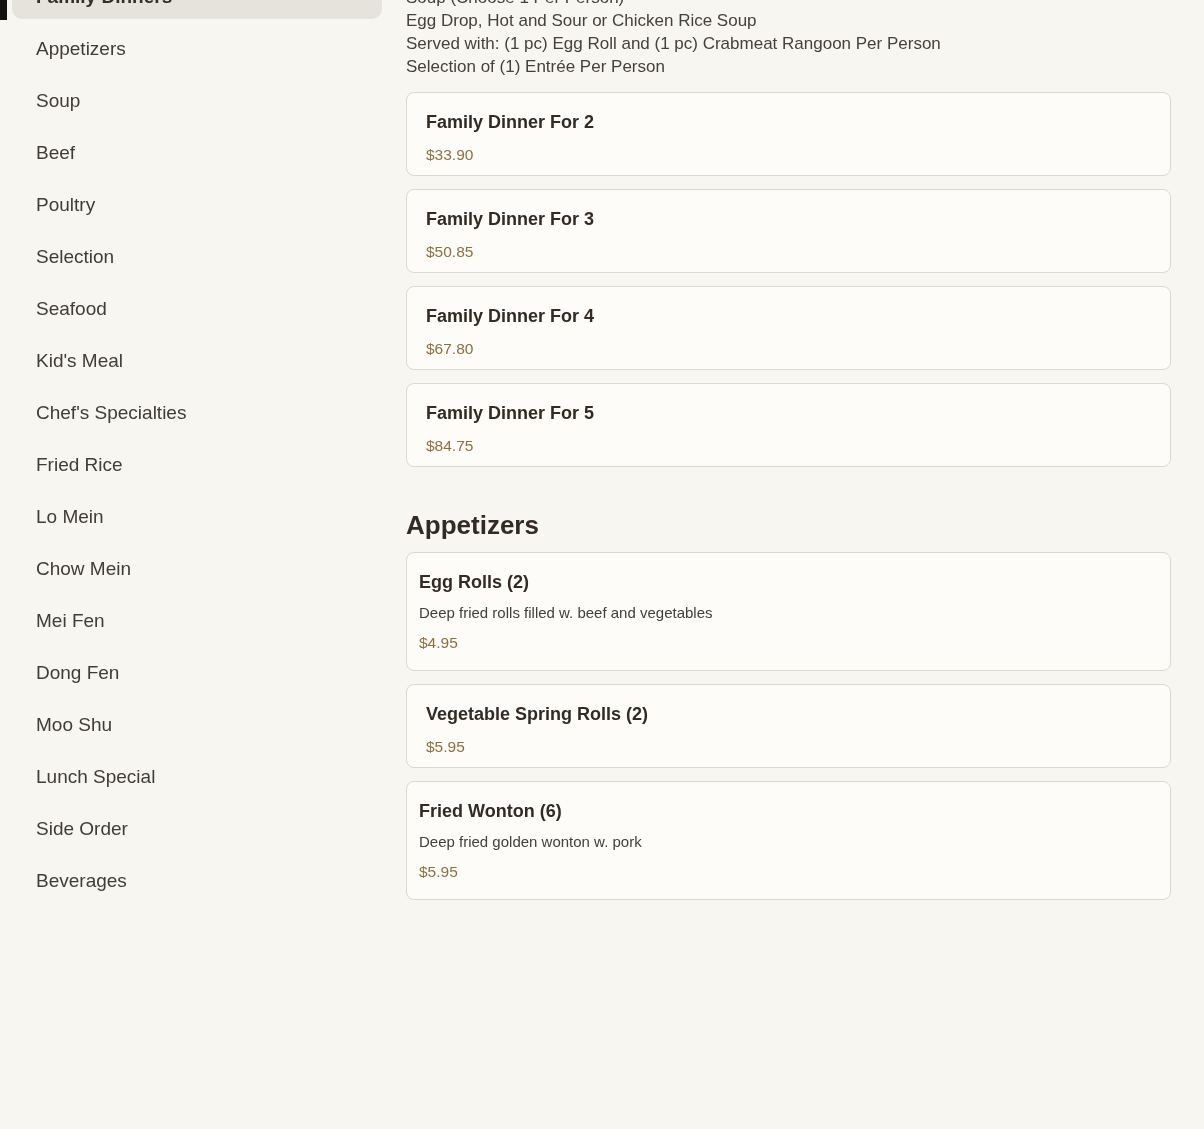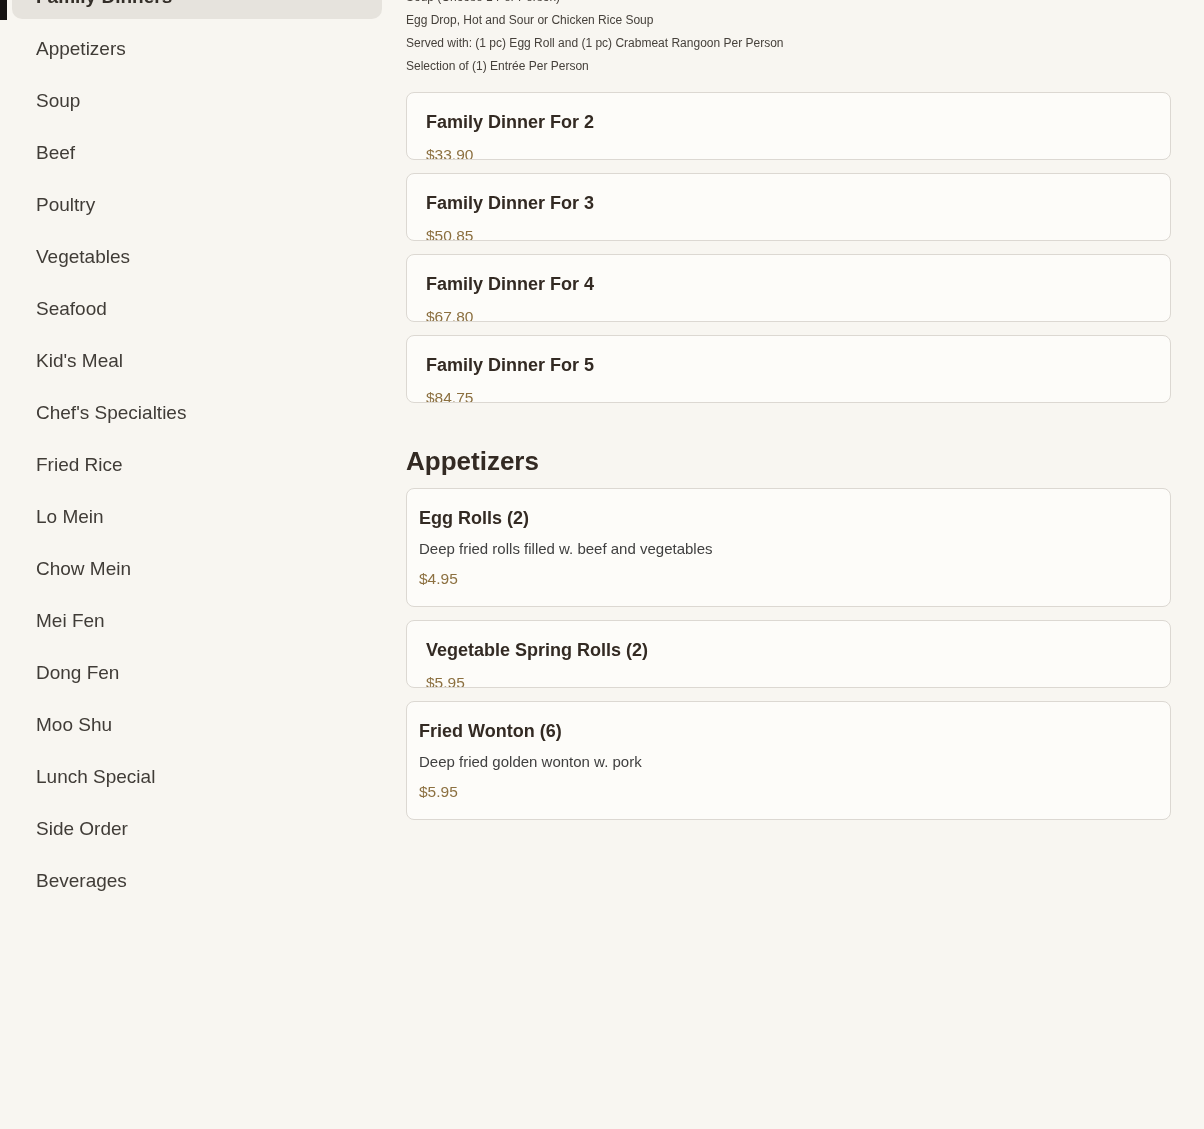--- a/index.html
+++ b/index.html
@@ -35,34 +35,34 @@
     background:#e6e3dd;
     color:#332e28;
     font-weight:700;
   }
   
   .main {
     position:absolute; left:406px; top:0; width:765px;
   }
   .intro { margin-top:-14px; }
   .intro-line {
-    font-size:12px; line-height:23px; color:#46413b;
+    font-size:17px; line-height:23px; color:#46413b;
     white-space:nowrap;
   }
   .cards { margin-top:14px; }
   .card {
     background:#fdfcf9;
     border:1px solid #dcd8d2;
     border-radius:8px;
     padding:16px 19px;
     margin-bottom:13px;
     cursor:pointer;
     overflow:hidden;
   }
-  .card.h90  { height:68px; }
+  .card.h90  { height:84px; }
   .card.h119 { height:119px;padding-left:12px; }
   .item-name {
     font-size:18px; line-height:26px; font-weight:700; color:#332a23;
     white-space:nowrap;
   }
   .item-desc {
     margin-top:8px;
     font-size:15px; line-height:20px; color:#404040;
     white-space:nowrap;
   }
@@ -79,21 +79,21 @@
 <body>
 
 <div class="edge-fragment"></div>
 
 <nav class="sidebar">
   <div class="side-item active">Family Dinners</div>
   <div class="side-item">Appetizers</div>
   <div class="side-item">Soup</div>
   <div class="side-item">Beef</div>
   <div class="side-item">Poultry</div>
-  <div class="side-item">Vegetables</div>
+  <div class="side-item">Selection</div>
   <div class="side-item">Seafood</div>
   <div class="side-item">Kid's Meal</div>
   <div class="side-item">Chef's Specialties</div>
   <div class="side-item">Fried Rice</div>
   <div class="side-item">Lo Mein</div>
   <div class="side-item">Chow Mein</div>
   <div class="side-item">Mei Fen</div>
   <div class="side-item">Dong Fen</div>
   <div class="side-item">Moo Shu</div>
   <div class="side-item">Lunch Special</div>

